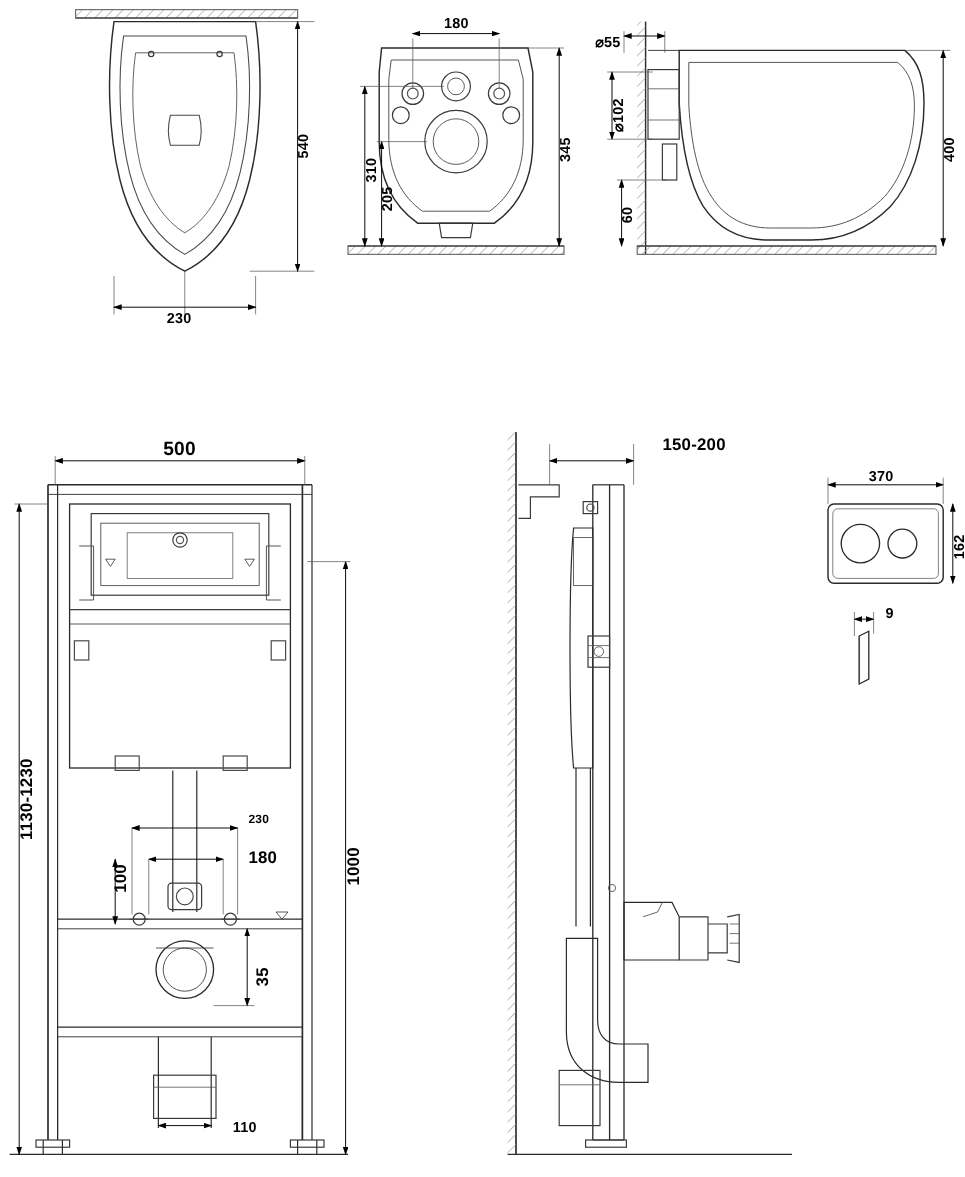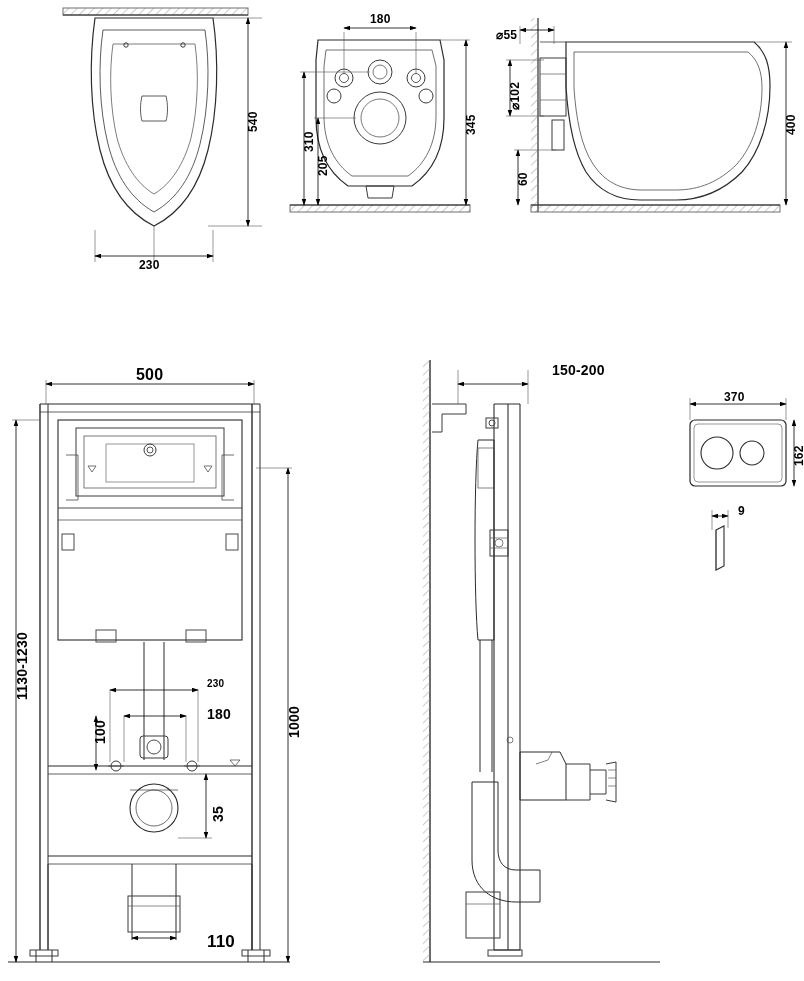--- a/index.html
+++ b/index.html
@@ -345,21 +345,21 @@
   <div class="dim-label vert" style="left:516px; top:186px;">60</div>
   <div class="dim-label vert" style="left:784px; top:135px;">400</div>
 
   <div class="dim-label" style="left:136px; top:366px; font-size:16px;">500</div>
   <div class="dim-label vert" style="left:14px; top:700px; font-size:14px;">1130-1230</div>
   <div class="dim-label vert" style="left:286px; top:738px; font-size:14px;">1000</div>
   <div class="dim-label" style="left:207px; top:678px; font-size:10px;text-align:center;">230</div>
   <div class="dim-label" style="left:207px; top:706px; font-size:14px;">180</div>
   <div class="dim-label vert" style="left:92px; top:744px; font-size:14px;">100</div>
   <div class="dim-label vert" style="left:210px; top:822px; font-size:14px;">35</div>
-  <div class="dim-label" style="left:194px; top:932px; font-size:17px;margin-left:13px;">110</div>
+  <div class="dim-label" style="left:194px; top:932px; font-size:12px;">110</div>
 
   <div class="dim-label" style="left:552px; top:362px; font-size:14px;">150-200</div>
 
   <div class="dim-label" style="left:724px; top:390px;">370</div>
   <div class="dim-label vert" style="left:792px; top:466px;">162</div>
   <div class="dim-label" style="left:738px; top:504px;">9</div>
 
 </div>
 
 </body></html>

